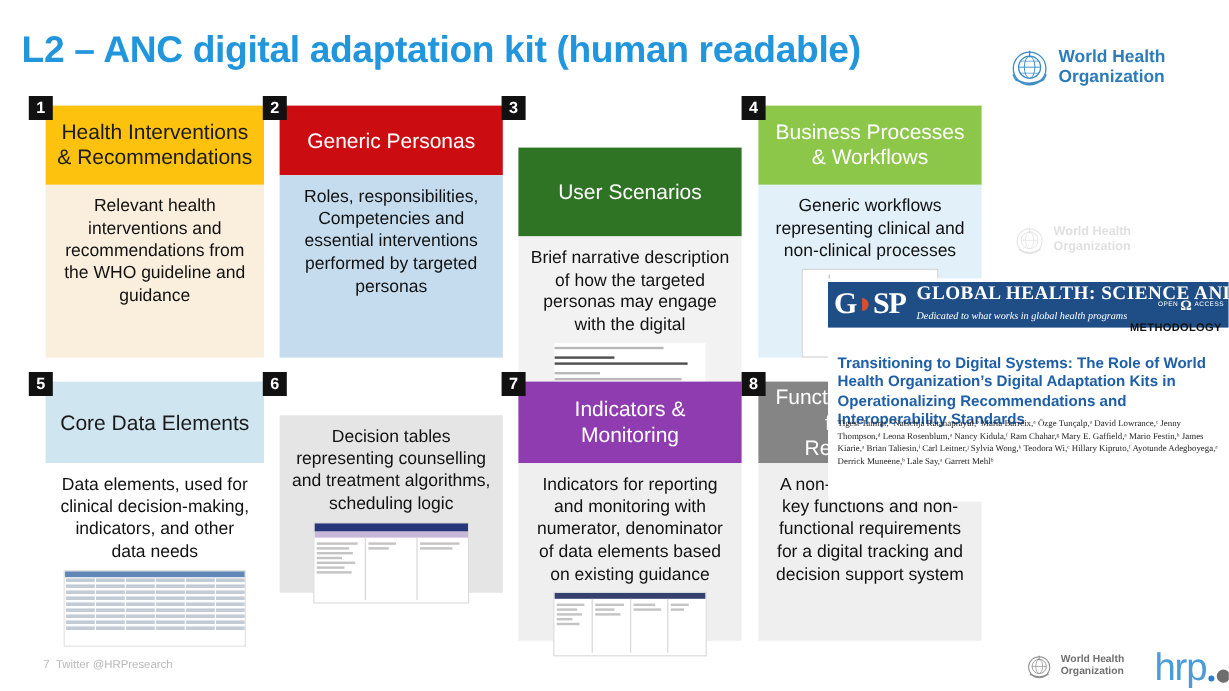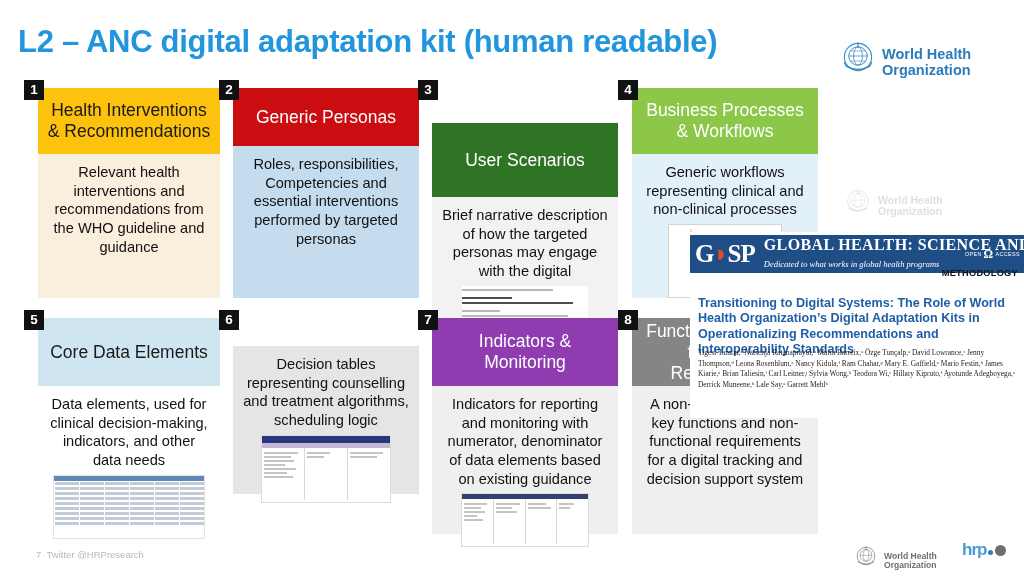--- a/index.html
+++ b/index.html
@@ -10,21 +10,21 @@
   .slide{position:absolute;inset:0;background:#fff;}
 
   
   .title{
     position:absolute;left:18px;top:24px;
     font-size:31px;font-weight:bold;color:#2196dd;
     letter-spacing:-0.3px;white-space:nowrap;
   }
 
   
-  .who-logo{position:absolute;display:flex;align-items:flex-end;gap:7px;}
+  .who-logo{position:absolute;display:flex;align-items:flex-start;gap:7px;}
   .who-logo .emblem{flex:0 0 auto;}
   .who-logo .who-text{
     font-size:13px;font-weight:bold;line-height:1.12;
     color:#2b7cb8;white-space:nowrap;
   }
   #who-top{left:841px;top:40px;}
   #who-top .who-text{font-size:14.5px;}
   #who-watermark{left:845px;top:188px;opacity:.17;}
   #who-watermark .who-text{font-size:10.5px;color:#4a4a4a;}
   #who-bottom{left:855px;top:545px;}
@@ -138,21 +138,21 @@
   
   #footer-note{
     position:absolute;left:36px;top:549px;
     font-size:9.5px;color:#b9b9b9;
   }
   .hrp-logo{
     position:absolute;left:962px;top:543px;
     display:flex;align-items:flex-end;gap:2px;
   }
   .hrp-logo .word{
-    font-size:17px;font-weight:bold;color:#4a9cd6;line-height:.85;letter-spacing:-1px;
+    font-size:32px;font-weight:normal;color:#4a9cd6;line-height:.85;letter-spacing:-1px;
   }
   .hrp-logo .bdot{width:5px;height:5px;border-radius:50%;background:#2e7cc4;margin-bottom:2px;}
   .hrp-logo .gdot{width:11px;height:11px;border-radius:50%;background:#6e6e6e;margin-bottom:1px;}
 </style>
 </head>
 <body>
 
 <div class="slide">
 
   <div class="title">L2 – ANC digital adaptation kit (human readable)</div>

